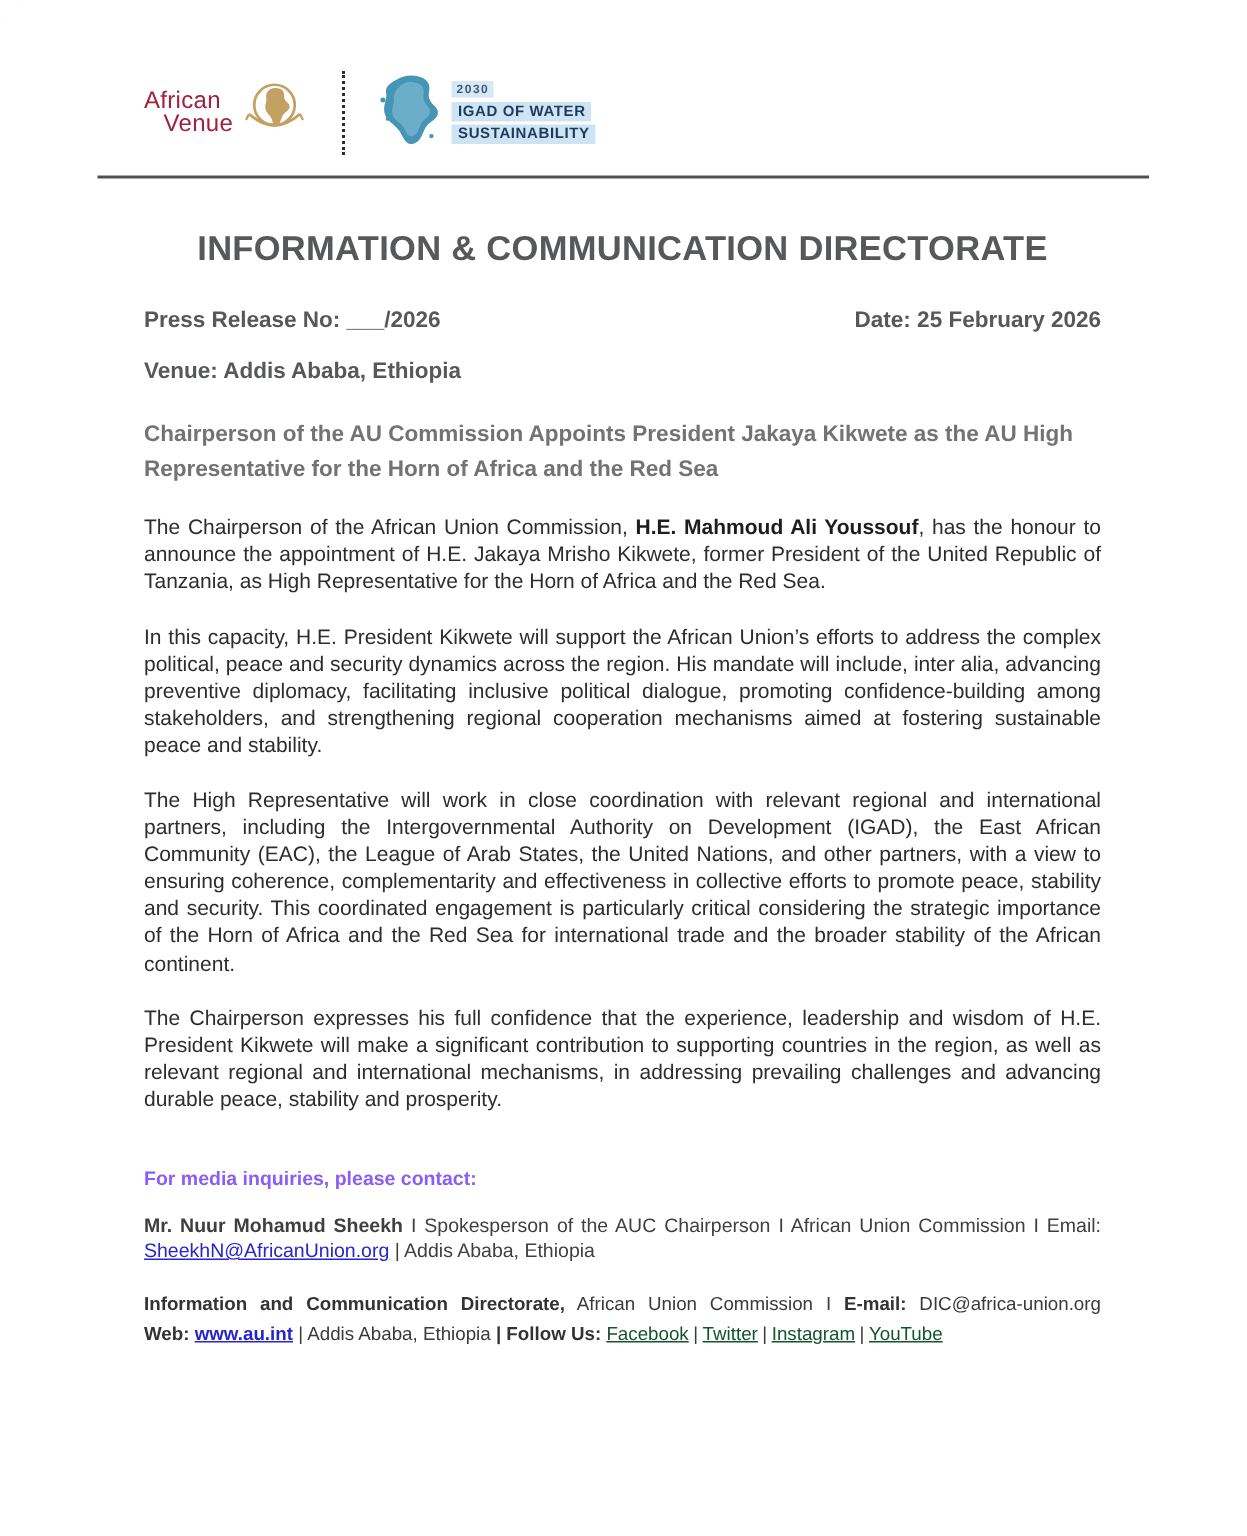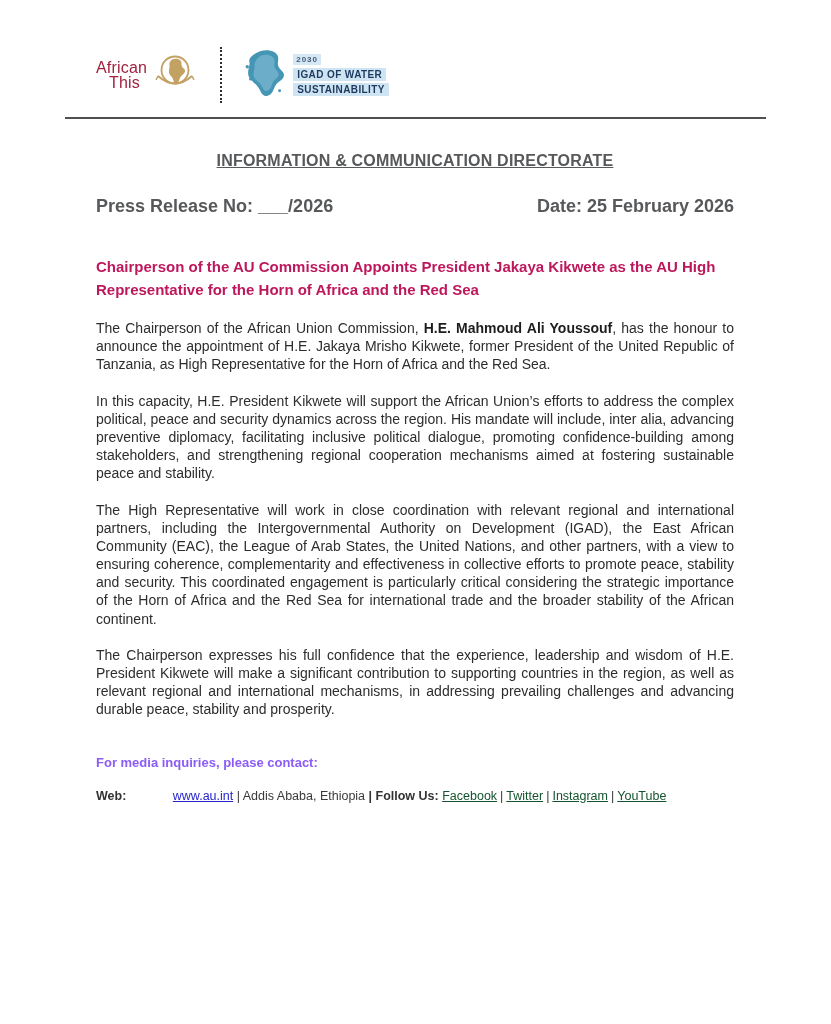--- a/index.html
+++ b/index.html
@@ -26,53 +26,53 @@
   .water-logo { display: flex; align-items: center; gap: 7px; }
   .water-text { display: flex; flex-direction: column; align-items: flex-start; }
   .badge { background: #cfe4f2; color: #1c3a5e; font-weight: bold; width: fit-content; }
   .badge-year { font-size: 8px; padding: 1px 3px; letter-spacing: 1px; margin-bottom: 1px; opacity: .85; }
   .badge-line { font-size: 10px; padding: 1px 4px; margin-top: 2px; letter-spacing: 0.4px; }
 
   .header-rule { margin: 13px 65px 0 65px; border: none; border-top: 2px solid #4f5052; }
 
   
   .content { margin-left: 96px; margin-right: 97px; }
-  .directorate-title { text-align: center; color: #57585a; font-weight: bold; font-size: 16px; margin-top: 33px; letter-spacing: 0.2px; text-decoration: underline; }
-  .press-row { display: flex; justify-content: space-between; margin-top: 26px; color: #57585a; font-weight: bold; font-size: 18px; }
+  .directorate-title { text-align: center; color: #57585a; font-weight: bold; font-size: 23px; margin-top: 33px; letter-spacing: 0.2px; }
+  .press-row { display: flex; justify-content: space-between; margin-top: 26px; color: #57585a; font-weight: bold; font-size: 15px; }
   .venue-line { margin-top: 17px; color: #57585a; font-weight: bold; font-size: 15px; }
 
   
-  .headline { margin-top: 39px; font-weight: bold; color: #be185d; font-size: 15px; line-height: 1.5; }
+  .headline { margin-top: 23px; font-weight: bold; color: #737373; font-size: 15px; line-height: 1.5; }
   .para { margin-top: 18px; font-size: 14px; line-height: 1.3; text-align: justify; color: #2d2d2d; }
   .para b, .headline b { color: #1d1d1d; }
 
   
   .media-heading { margin-top: 36px; font-size: 13px; font-weight: bold; color: #8b5cf6; }
   .contact-para { margin-top: 15px; font-size: 13px; line-height: 1.35; text-align: justify; color: #3f3f41; }
   a.blue-link { color: #2525cb; text-decoration: underline; }
-  a.blue-link.bold { font-weight: normal; margin-left: 43px; }
+  a.blue-link.bold { font-weight: bold; }
   .footer-block { margin-top: 18px; font-size: 12.5px; color: #3a3a3c; line-height: 1.4; }
   .footer-line1 { text-align: justify; text-align-last: justify; }
   .footer-line2 { margin-top: 3px; }
   .footer-block b { color: #333335; }
   a.social-link { color: #14532d; text-decoration: underline; }
   .sep { margin: 0 3px; }
 </style>
 </head>
 <body>
 
 <div class="page">
   <div class="corner tl"></div>
   <div class="corner tr"></div>
 
   <div class="logos">
     <div class="au-logo">
       <div class="au-text">
         <div class="w1">African</div>
-        <div class="w2">This</div>
+        <div class="w2">Venue</div>
       </div>
       <span>
         <svg width="46" height="46" viewBox="0 0 46 46">
           <circle cx="23" cy="20" r="13.5" fill="none" stroke="#c2a163" stroke-width="1.8"></circle>
           <path d="M20 9.5 c3 -1.5 7 -1 8.5 1 c1.5 2 0.5 4 1.5 6 c1 2 3.5 2.5 3 5 c-0.5 2.5 -3 3 -4.5 5.5 c-1.5 2.5 -1.5 6 -4 7 c-2.5 1 -2.5 -2.5 -3.5 -5 c-1 -2.5 -3.5 -3.5 -4 -6.5 c-0.5 -3 1 -4.5 0.5 -7 c-0.5 -2.5 0.5 -4.5 2.5 -6 z" fill="#c2a163"></path>
           <path d="M6 26 Q23 41 40 26" fill="none" stroke="#c2a163" stroke-width="2"></path>
           <path d="M6 26 l-2 4 M40 26 l2 4" stroke="#c2a163" stroke-width="1.5" fill="none"></path>
         </svg>
       </span>
     </div>
@@ -98,31 +98,34 @@
   <hr class="header-rule">
 
   <div class="content">
     <div class="directorate-title">INFORMATION &amp; COMMUNICATION DIRECTORATE</div>
 
     <div class="press-row">
       <span>Press Release No: ___/2026</span>
       <span>Date: 25 February 2026</span>
     </div>
 
+    <div class="venue-line">Venue: Addis Ababa, Ethiopia</div>
 
     <div class="headline">Chairperson of the AU Commission Appoints President Jakaya Kikwete as the AU High Representative for the Horn of Africa and the Red Sea</div>
 
     <p class="para"><span>The Chairperson of the African Union Commission, </span><b>H.E. Mahmoud Ali Youssouf</b><span>, has the honour to announce the appointment of H.E. Jakaya Mrisho Kikwete, former President of the United Republic of Tanzania, as High Representative for the Horn of Africa and the Red Sea.</span></p>
 
     <p class="para">In this capacity, H.E. President Kikwete will support the African Union’s efforts to address the complex political, peace and security dynamics across the region. His mandate will include, inter alia, advancing preventive diplomacy, facilitating inclusive political dialogue, promoting confidence-building among stakeholders, and strengthening regional cooperation mechanisms aimed at fostering sustainable peace and stability.</p>
 
     <p class="para">The High Representative will work in close coordination with relevant regional and international partners, including the Intergovernmental Authority on Development (IGAD), the East African Community (EAC), the League of Arab States, the United Nations, and other partners, with a view to ensuring coherence, complementarity and effectiveness in collective efforts to promote peace, stability and security. This coordinated engagement is particularly critical considering the strategic importance of the Horn of Africa and the Red Sea for international trade and the broader stability of the African continent.</p>
 
     <p class="para">The Chairperson expresses his full confidence that the experience, leadership and wisdom of H.E. President Kikwete will make a significant contribution to supporting countries in the region, as well as relevant regional and international mechanisms, in addressing prevailing challenges and advancing durable peace, stability and prosperity.</p>
 
     <div class="media-heading">For media inquiries, please contact:</div>
 
+    <p class="contact-para"><b>Mr. Nuur Mohamud Sheekh</b><span> I Spokesperson of the AUC Chairperson I African Union Commission I Email: </span><a href="#" class="blue-link">SheekhN@AfricanUnion.org</a><span> | Addis Ababa, Ethiopia</span></p>
 
     <div class="footer-block">
+      <div class="footer-line1"><b>Information and Communication Directorate,</b><span> African Union Commission I </span><b>E-mail:</b><span> DIC@africa-union.org</span></div>
       <div class="footer-line2"><b>Web: </b><a href="#" class="blue-link bold">www.au.int</a><span> | Addis Ababa, Ethiopia </span><b>| Follow Us: </b><a href="#" class="social-link">Facebook</a><span class="sep">|</span><a href="#" class="social-link">Twitter</a><span class="sep">|</span><a href="#" class="social-link">Instagram</a><span class="sep">|</span><a href="#" class="social-link">YouTube</a></div>
     </div>
   </div>
 </div>
 
 </body></html>

